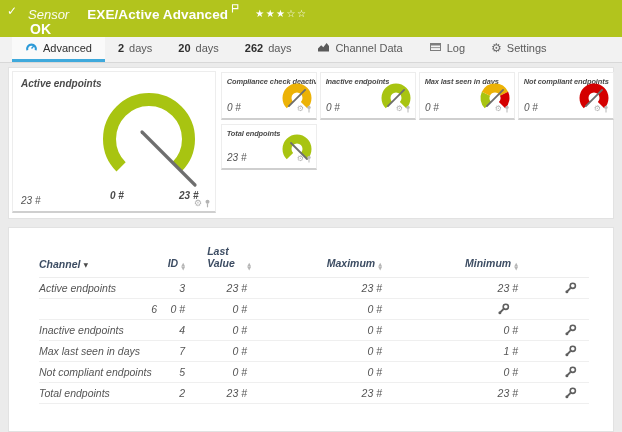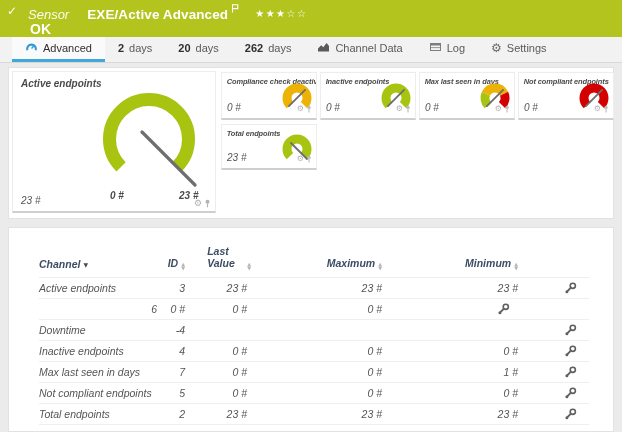--- a/index.html
+++ b/index.html
@@ -279,34 +279,20 @@
       <div class="cell r">0 #</div>
       <div class="cell-icon">
           <svg class="wrench" width="13" height="13" viewBox="0 0 13 13">
             <circle cx="8.8" cy="3.8" r="2.6" fill="none" stroke="#5f5f5f" stroke-width="1.6"></circle>
             <line x1="6.6" y1="6" x2="3.4" y2="9.2" stroke="#5f5f5f" stroke-width="1.8"></line>
             <circle cx="2.9" cy="9.8" r="1.5" fill="#5f5f5f"></circle>
           </svg>
         </div>
     </div>
 
-    <div class="tgrid trow">
-      <div class="cell">Downtime</div>
-      <div class="cell r">-4</div>
-      <div class="cell r"></div>
-      <div class="cell r"></div>
-      <div class="cell r"></div>
-      <div class="cell-icon">
-          <svg class="wrench" width="13" height="13" viewBox="0 0 13 13">
-            <circle cx="8.8" cy="3.8" r="2.6" fill="none" stroke="#5f5f5f" stroke-width="1.6"></circle>
-            <line x1="6.6" y1="6" x2="3.4" y2="9.2" stroke="#5f5f5f" stroke-width="1.8"></line>
-            <circle cx="2.9" cy="9.8" r="1.5" fill="#5f5f5f"></circle>
-          </svg>
-        </div>
-    </div>
 
     <div class="tgrid trow">
       <div class="cell">Inactive endpoints</div>
       <div class="cell r">4</div>
       <div class="cell r">0 #</div>
       <div class="cell r">0 #</div>
       <div class="cell r">0 #</div>
       <div class="cell-icon">
           <svg class="wrench" width="13" height="13" viewBox="0 0 13 13">
             <circle cx="8.8" cy="3.8" r="2.6" fill="none" stroke="#5f5f5f" stroke-width="1.6"></circle>

